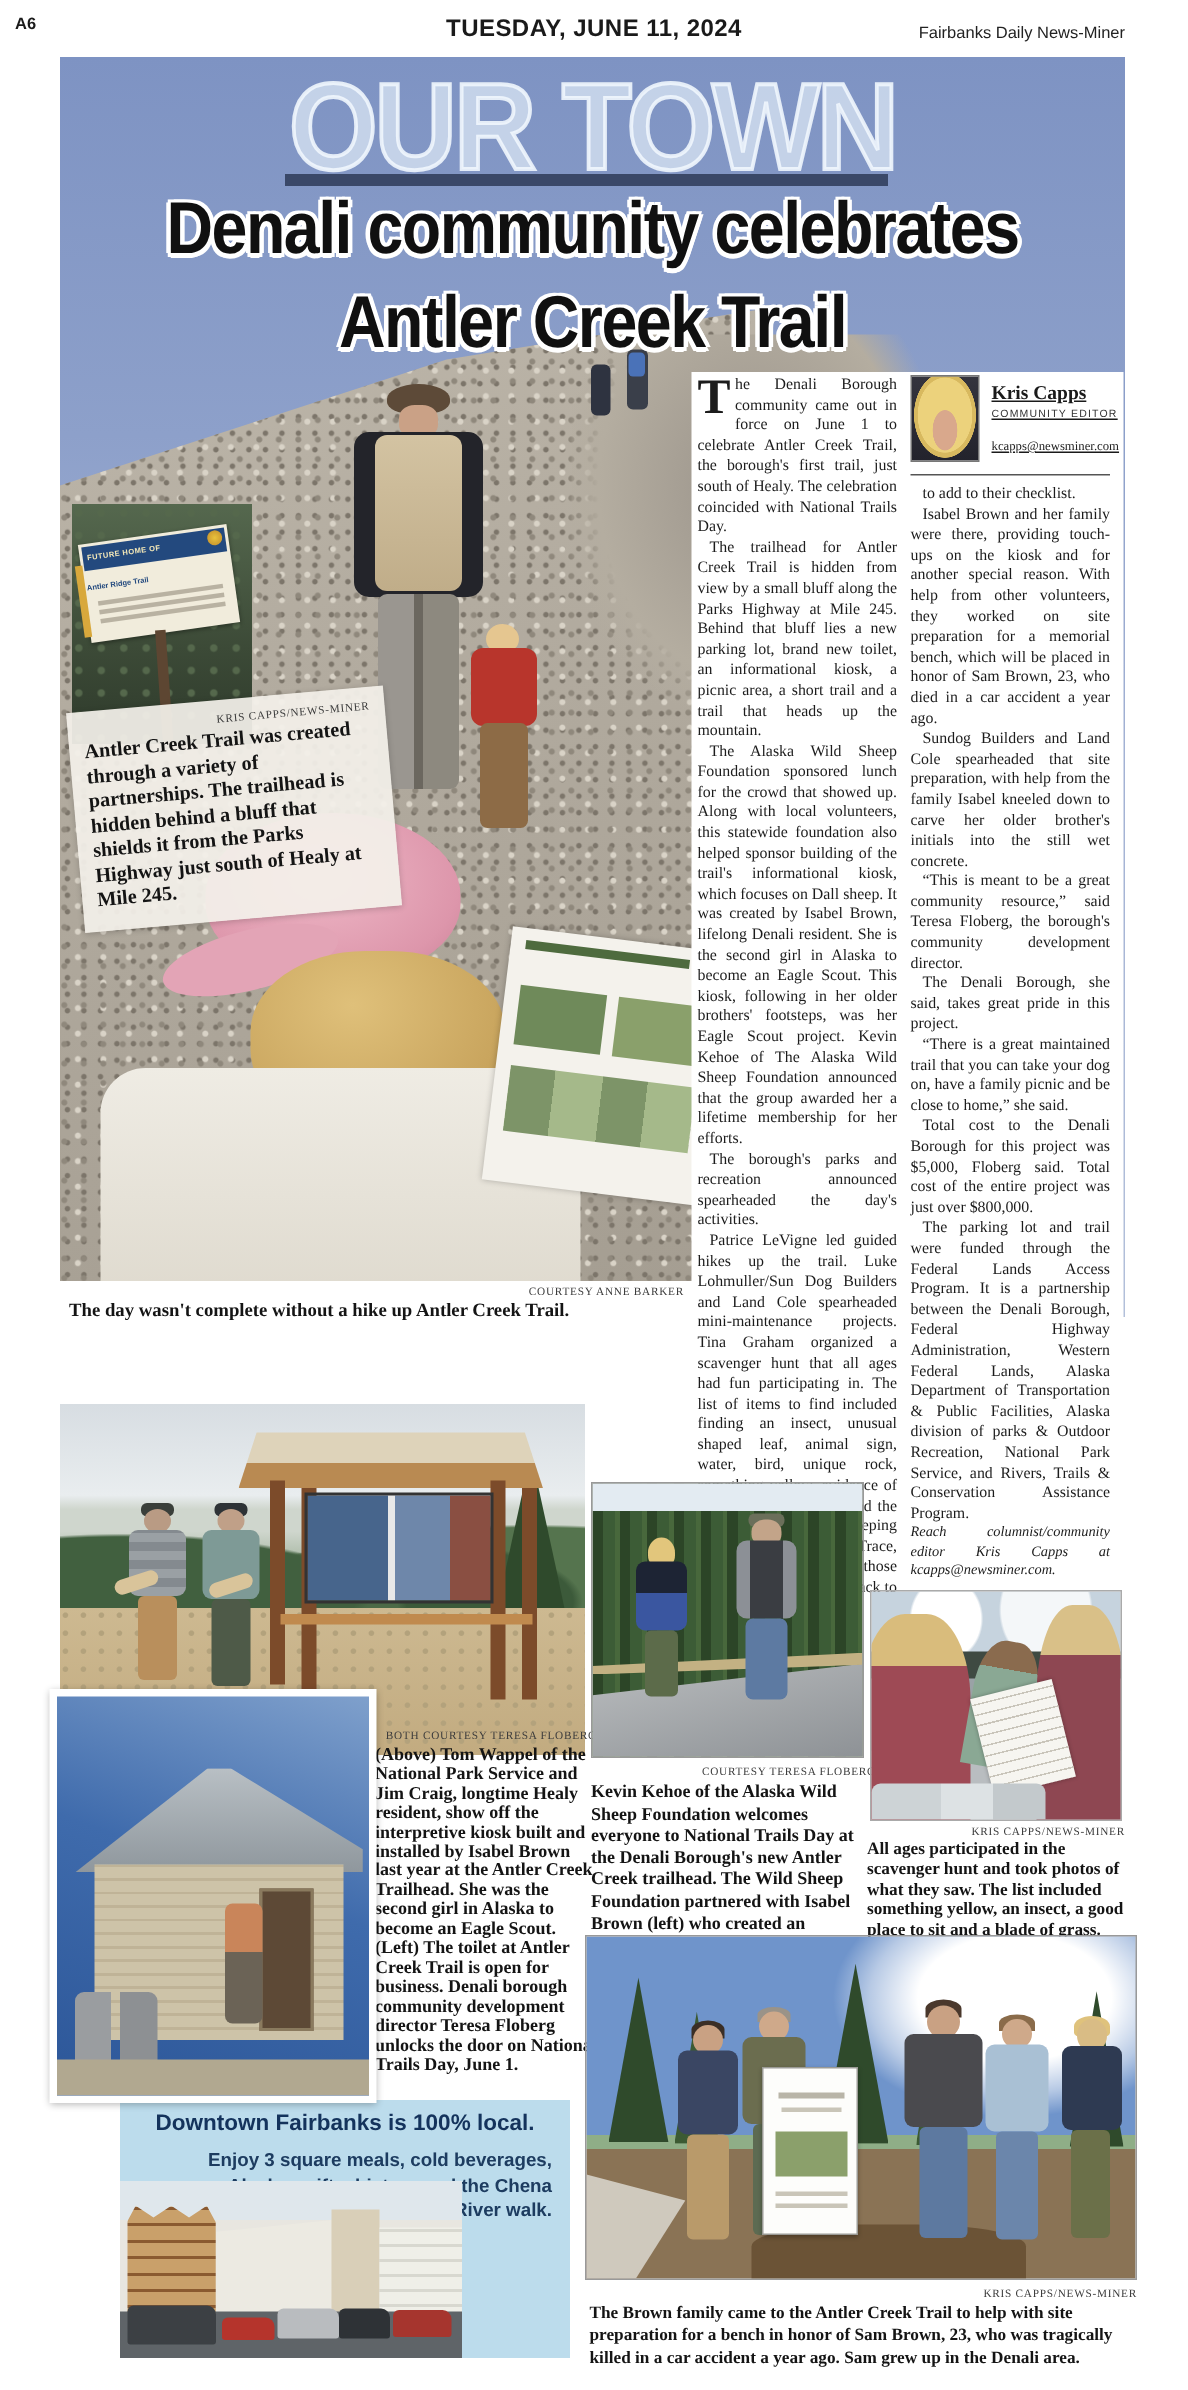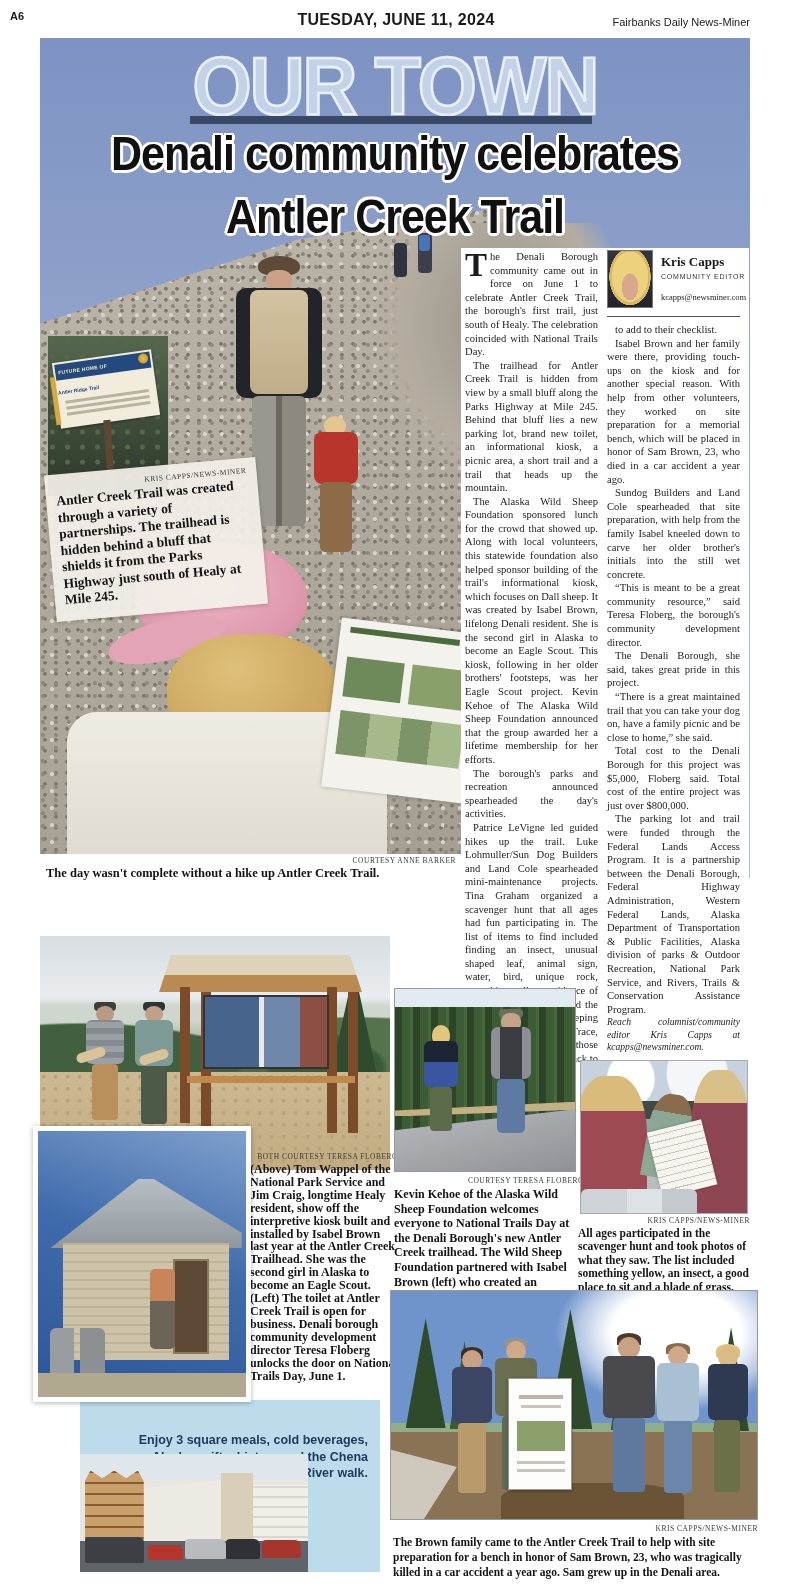--- a/index.html
+++ b/index.html
@@ -79,21 +79,21 @@
   .hikecap{position:absolute;left:40px;top:854px;width:422px;background:#fff;padding:2px 6px 6px 6px;}
   .hikecap .cap{font:bold 12.5px "Liberation Serif",serif;color:#141414;margin-top:1px;}
 
   
   .article{position:absolute;left:461px;top:248px;width:288px;height:738px;background:#fff;display:flex;gap:9px;padding:2px 4px;}
   .col{width:133px;}
   .col p{margin:0;font-size:10.6px;line-height:13.6px;text-align:justify;text-indent:8px;color:#1c1c1c;}
   .col p.first{text-indent:0;}
   .dc{float:left;font:bold 33px/29px "Liberation Serif",serif;margin:1px 3px 0 0;}
   .tagline{font-style:italic;font-size:9.6px !important;line-height:12.5px !important;text-indent:0 !important;}
-  .byline{border-bottom:1px solid #555;padding-bottom:8px;margin-bottom:6px;display:flex;gap:8px;}
+  .byline{border-bottom:1px solid #555;padding-bottom:8px;margin-bottom:6px;display:flex;gap:8px;text-decoration:underline;}
   .headshot{width:46px;height:58px;border:1px solid #777;background:
      radial-gradient(ellipse at 50% 64%,#d9a88c 0 26%,transparent 27%),
      radial-gradient(ellipse at 50% 46%,#ecd27c 0 58%,#d8b95f 59% 66%,transparent 67%),
      linear-gradient(180deg,#34343e,#23232c);flex:none;}
   .bl-name{font:bold 13px "Liberation Serif",serif;margin-top:4px;}
   .bl-role{font:7px "Liberation Sans",sans-serif;letter-spacing:.8px;color:#333;margin-top:3px;}
   .bl-mail{font:8.5px "Liberation Serif",serif;color:#222;margin-top:12px;text-align:right;}
 
   
   .photo{position:absolute;overflow:hidden;}
@@ -466,20 +466,21 @@
         <div class="t" data-name="navy-jacket"></div>
         <div class="l" data-name="olive-pants"></div>
       </div>
   </div>
   <div class="capblock famcap" data-name="family-caption">
     <span class="credit" data-name="photo-credit">KRIS CAPPS/NEWS-MINER</span>
     <div class="cap" data-name="caption-text">The Brown family came to the Antler Creek Trail to help with site preparation for a bench in honor of Sam Brown, 23, who was tragically killed in a car accident a year ago. Sam grew up in the Denali area.</div>
   </div>
 
   <div class="ad" data-name="downtown-fairbanks-ad">
+    <div class="ad-h" data-name="ad-headline">Downtown Fairbanks is 100% local.</div>
     <div class="ad-b" data-name="ad-body-text">Enjoy 3 square meals, cold beverages, Alaskan gifts, history and the Chena River walk.</div>
     <div class="ad-photo" data-name="downtown-street-photo">
       <div class="ap-b1" data-name="ornate-building"></div>
       <div class="ap-b2" data-name="white-building"></div>
       <div class="ap-b3" data-name="tan-building"></div>
       <div class="ap-b4" data-name="office-building"></div>
       <div class="ap-st" data-name="street"></div>
       <div class="ap-v ap-v1" data-name="pickup-truck"></div>
       <div class="ap-v ap-v2" data-name="red-car"></div>
       <div class="ap-v ap-v3" data-name="silver-van"></div>

